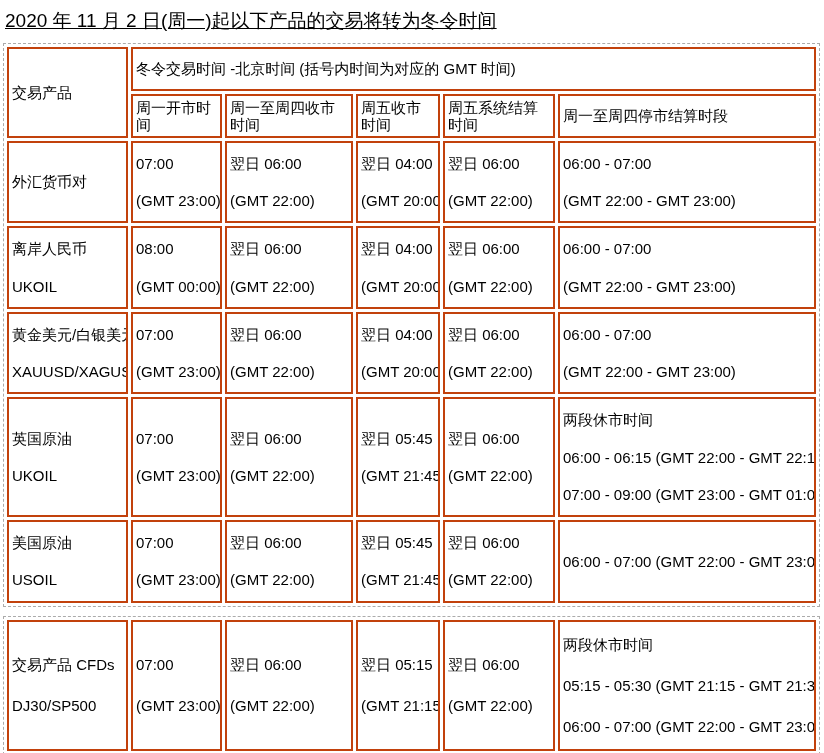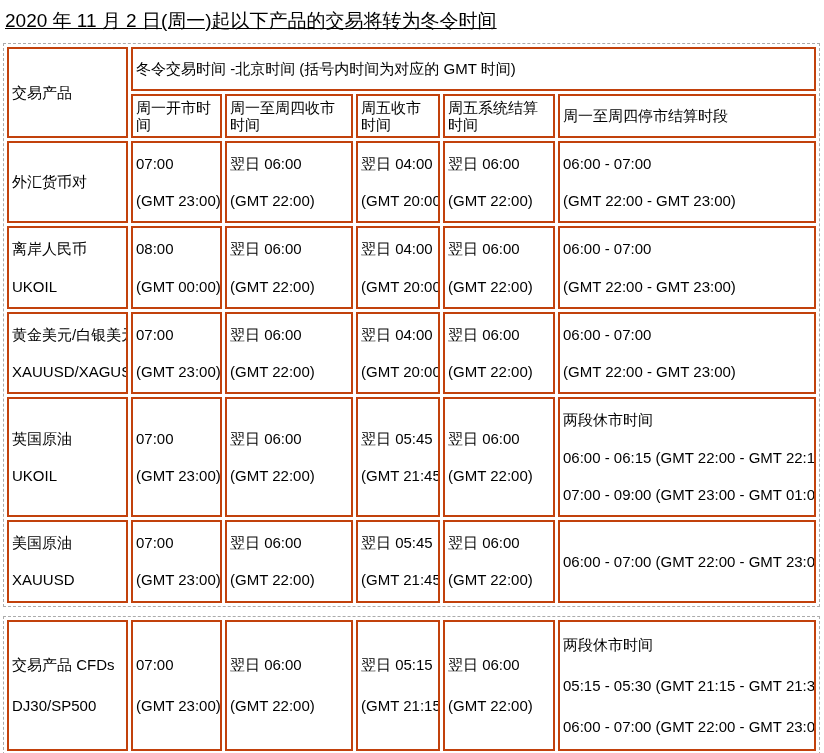--- a/index.html
+++ b/index.html
@@ -260,21 +260,21 @@
               <p>两段休市时间</p>
               <p>06:00 - 06:15 (GMT 22:00 - GMT 22:15)</p>
               <p>07:00 - 09:00 (GMT 23:00 - GMT 01:00)</p>
             </div>
           </td>
         </tr>
         <tr>
           <td>
             <div class="lines bold">
               <p>美国原油</p>
-              <p>XAUUSD</p>
+              <p>USOIL</p>
             </div>
           </td>
           <td>
             <div class="lines">
               <p>07:00</p>
               <p>(GMT 23:00)</p>
             </div>
           </td>
           <td>
             <div class="lines">

